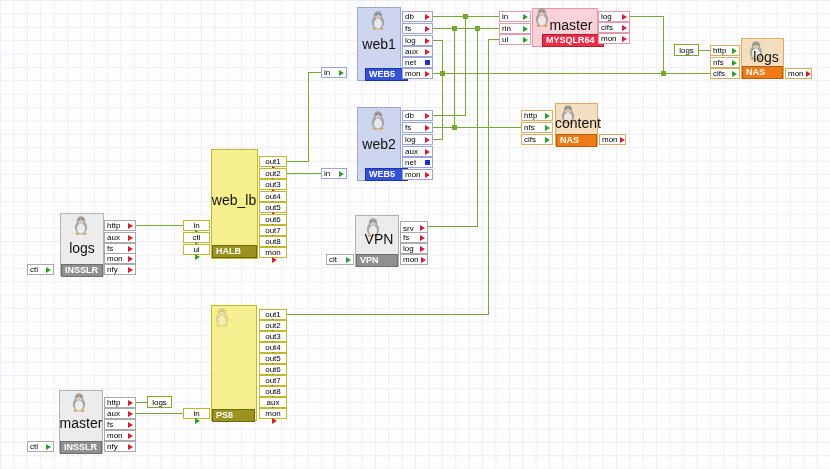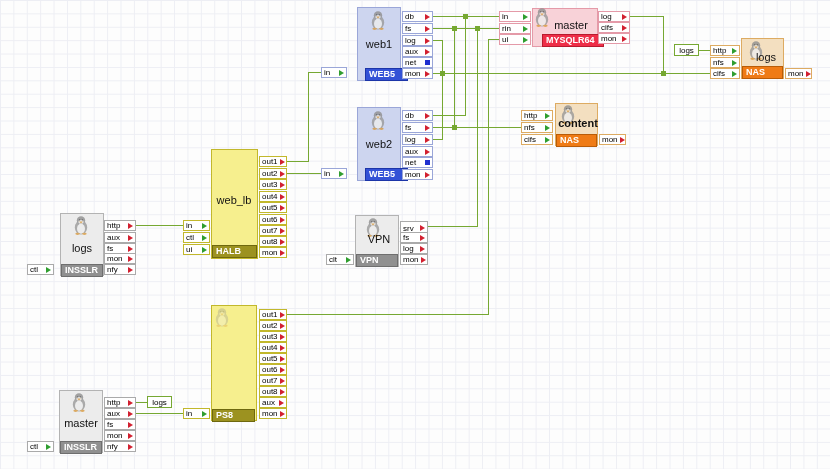--- a/index.html
+++ b/index.html
@@ -13,37 +13,37 @@
     background-size:13.4px 13.4px;
   }
   .wire{position:absolute;background:#76a832;z-index:1;}
   .junction{position:absolute;width:5px;height:5px;background:#76a832;z-index:2;}
   .node{position:absolute;border:1px solid;box-sizing:border-box;z-index:2;}
   .node.t-blue{background:#cdd5ef;border-color:#9aa6d8;}
   .node.t-pink{background:#f8d2d8;border-color:#e49aa8;}
   .node.t-tan{background:#f3dfc0;border-color:#ddab62;}
   .node.t-yellow{background:#f6ef8e;border-color:#c2b82c;}
   .node.t-gray{background:#ececec;border-color:#b3b3b3;}
-  .node-title{position:absolute;z-index:3;font-size:11px;color:#111;white-space:nowrap;
+  .node-title{position:absolute;z-index:3;font-size:14px;color:#111;white-space:nowrap;
     transform:translate(-50%,-50%);text-align:center;}
   .bar{position:absolute;z-index:3;box-sizing:border-box;border:1px solid;
     font-size:9px;font-weight:bold;color:#fff;line-height:11px;padding-left:3px;
     white-space:nowrap;overflow:hidden;}
   .bar-blue{background:#3352d6;border-color:#1c35a8;margin-left:8px;}
   .bar-pink{background:#ee2e48;border-color:#b81a2e;}
   .bar-tan{background:#ef7b16;border-color:#b95c08;}
   .bar-yellow{background:#9c9220;border-color:#6e680e;}
   .bar-gray{background:#909090;border-color:#6e6e6e;}
   .port{position:absolute;z-index:4;box-sizing:border-box;height:11px;background:#fff;
     border:1px solid;display:flex;align-items:center;justify-content:space-between;
     padding:0 2px;font-size:8px;color:#000;white-space:nowrap;}
   .port.t-blue{border-color:#9aa6d8;}
   .port.t-pink{border-color:#e49aa8;}
   .port.t-tan{border-color:#ddab62;}
-  .port.t-yellow{border-color:#c2b82c;}
+  .port.t-yellow{border-color:#c2b82c;flex-direction:column;}
   .port.t-gray{border-color:#aaaaaa;}
   .glyph{flex:none;margin-left:2px;}
   .glyph-out{width:0;height:0;border-style:solid;border-width:3.5px 0 3.5px 5px;
     border-color:transparent transparent transparent #d22030;}
   .glyph-in{width:0;height:0;border-style:solid;border-width:3.5px 0 3.5px 5px;
     border-color:transparent transparent transparent #2f9e2f;}
   .glyph-net{width:5px;height:5px;background:#1f2fd0;}
   .net-label{position:absolute;z-index:4;box-sizing:border-box;background:#fff;
     border:1px solid #76a832;display:flex;align-items:center;justify-content:center;
     font-size:8px;color:#000;}
@@ -246,21 +246,21 @@
     <ellipse cx="9" cy="12.5" rx="6.2" ry="7" fill="#9a9a9a"></ellipse>
     <circle cx="9" cy="5.5" r="4.2" fill="#8f8f8f"></circle>
     <ellipse cx="9" cy="13.8" rx="4" ry="5" fill="#ededed"></ellipse>
     <ellipse cx="9" cy="6.9" rx="2.7" ry="1.9" fill="#e6e6e6"></ellipse>
     <circle cx="7.6" cy="4.7" r="0.7" fill="#555"></circle>
     <circle cx="10.4" cy="4.7" r="0.7" fill="#555"></circle>
     <polygon points="7.1,6.5 10.9,6.5 9,8.5" fill="#d89a40"></polygon>
     <ellipse cx="5.6" cy="18.8" rx="2.3" ry="1.1" fill="#d89a40"></ellipse>
     <ellipse cx="12.4" cy="18.8" rx="2.3" ry="1.1" fill="#d89a40"></ellipse>
   </svg>
-    <div class="node-title" style="left: 578px; top: 123px; font-weight: bold;">content</div>
+    <div class="node-title" style="left: 578px; top: 123px;">content</div>
     <div class="bar bar-tan" style="left: 556px; top: 134px; width: 41px; height: 13px;">NAS</div>
     <div class="port t-tan" style="left: 521px; top: 110px; width: 32px; height: 11px;">
       <span>http</span>
       <span class="glyph glyph-in"></span>
     </div>
     <div class="port t-tan" style="left: 521px; top: 122px; width: 32px; height: 11px;">
       <span>nfs</span>
       <span class="glyph glyph-in"></span>
     </div>
     <div class="port t-tan" style="left: 521px; top: 134px; width: 32px; height: 11px;">

